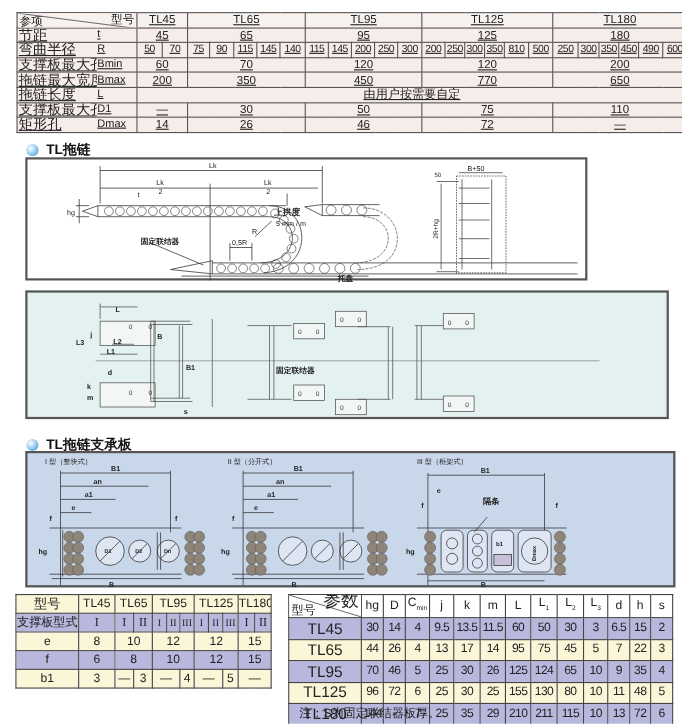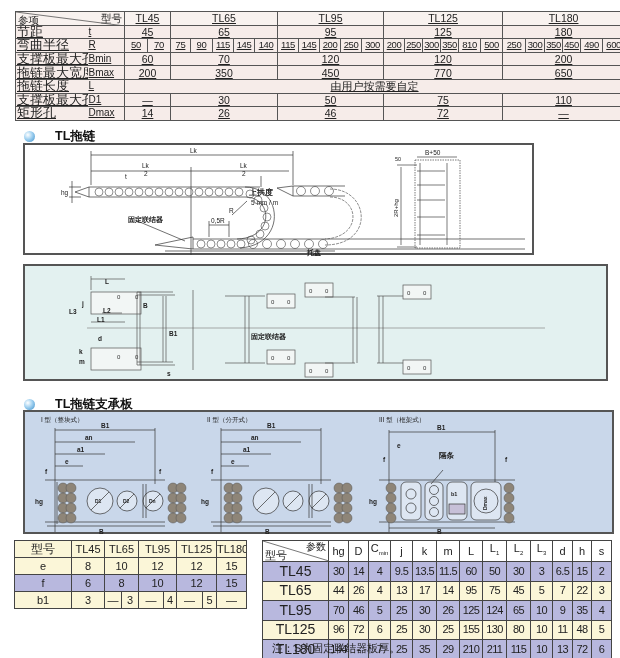--- a/index.html
+++ b/index.html
@@ -5,21 +5,21 @@
   * { box-sizing: border-box; margin: 0; padding: 0; }
   body { width: 620px; height: 658px; background: #ffffff; font-family: "Liberation Sans", "DejaVu Sans", sans-serif; color: #222; position: relative; overflow: hidden; }
   table.top { position: absolute; left: 15px; top: 11px; width: 280px; border-collapse: collapse; font-size: 10.5px; background: #f6ece9; table-layout: fixed; }
   table.top td { border: 1px solid #555; height: 13.6px; text-align: center; line-height: 12px; padding: 0; white-space: nowrap; overflow: hidden; }
   table.top td.lbl { text-align: left; padding-left: 1px; border-right: none; font-size: 13px; }
   table.top td.sym { text-align: left; padding-left: 1px; border-left: none; font-size: 10px; }
   table.top td.r { font-size: 9.5px; letter-spacing: -0.4px; }
   table.top tr.head td { background: #f8f2ef; }
   table.top td.diag { position: relative; border-right: none; }
 
-  .section-title { position: absolute; font-size: 12.5px; font-weight: bold; color: #111; display: flex; align-items: center; gap: 20px; }
+  .section-title { position: absolute; font-size: 12.5px; font-weight: bold; color: #111; display: flex; align-items: center; gap: 7px; }
   .bullet { width: 11px; height: 11px; border-radius: 50%; background: radial-gradient(circle at 35% 35%, #ffffff 0%, #9fd0f0 45%, #3a8dc8 100%); display: inline-block; }
 
   .panel { position: absolute; border: 2px solid #555; }
   .p1 { left: 23px; top: 143px; width: 511px; height: 112px; background: #ffffff; }
   .p2 { left: 23px; top: 264px; width: 585px; height: 117px; background: #e3f1f0; }
   .p3 { left: 23px; top: 410px; width: 591px; height: 124px; background: #c9d7ea; }
   .panel svg { position: absolute; left: 0; top: 0; }
 
   
   table.bt { position: absolute; border-collapse: collapse; font-size: 11px; table-layout: fixed; }
@@ -550,20 +550,34 @@
   </colgroup>
   <tbody>
       <tr class="y">
     <td style="font-size:12px;">型号</td>
     <td>TL45</td>
     <td colspan="2">TL65</td>
     <td colspan="3">TL95</td>
     <td colspan="3">TL125</td>
     <td colspan="2">TL180</td>
   </tr>
+  <tr class="p">
+    <td>支撑板型式</td>
+    <td style="font-family:'Liberation Serif',serif;">I</td>
+    <td style="font-family:'Liberation Serif',serif;">I</td>
+    <td style="font-family:'Liberation Serif',serif;">II</td>
+    <td style="font-family:'Liberation Serif',serif;font-size:9px;">I</td>
+    <td style="font-family:'Liberation Serif',serif;font-size:9px;">II</td>
+    <td style="font-family:'Liberation Serif',serif;font-size:9px;">III</td>
+    <td style="font-family:'Liberation Serif',serif;font-size:9px;">I</td>
+    <td style="font-family:'Liberation Serif',serif;font-size:9px;">II</td>
+    <td style="font-family:'Liberation Serif',serif;font-size:9px;">III</td>
+    <td style="font-family:'Liberation Serif',serif;">I</td>
+    <td style="font-family:'Liberation Serif',serif;">II</td>
+  </tr>
   <tr class="y">
     <td>e</td>
     <td>8</td>
     <td colspan="2">10</td>
     <td colspan="3">12</td>
     <td colspan="3">12</td>
     <td colspan="2">15</td>
   </tr>
   <tr class="p">
     <td>f</td>
@@ -603,21 +617,21 @@
       <col style="width:20px">
       <col style="width:19px">
       <col style="width:20px">
   </colgroup>
   <tbody>
       <tr style="background:#ffffff;">
     <td style="position:relative;background:#fff;">
       <svg width="66" height="20" style="position:absolute;left:0;top:0;">
             <line x1="0" y1="0" x2="66" y2="20" stroke="#555" stroke-width="0.8"></line>
           </svg>
-      <span style="position:absolute;right:2px;top:0;font-size:10px;line-height:11px;">参数</span>
+      <span style="position:absolute;right:2px;top:0;font-size:16px;line-height:11px;">参数</span>
       <span style="position:absolute;left:2px;bottom:0;font-size:11px;line-height:11px;">型号</span>
     </td>
     <td style="background:#fff;">hg</td>
     <td style="background:#fff;">D</td>
     <td style="background:#fff;font-size:11px;">C<span class="sub">min</span></td>
     <td style="background:#fff;">j</td>
     <td style="background:#fff;">k</td>
     <td style="background:#fff;">m</td>
     <td style="background:#fff;">L</td>
     <td style="background:#fff;">L<span class="sub">1</span></td>

